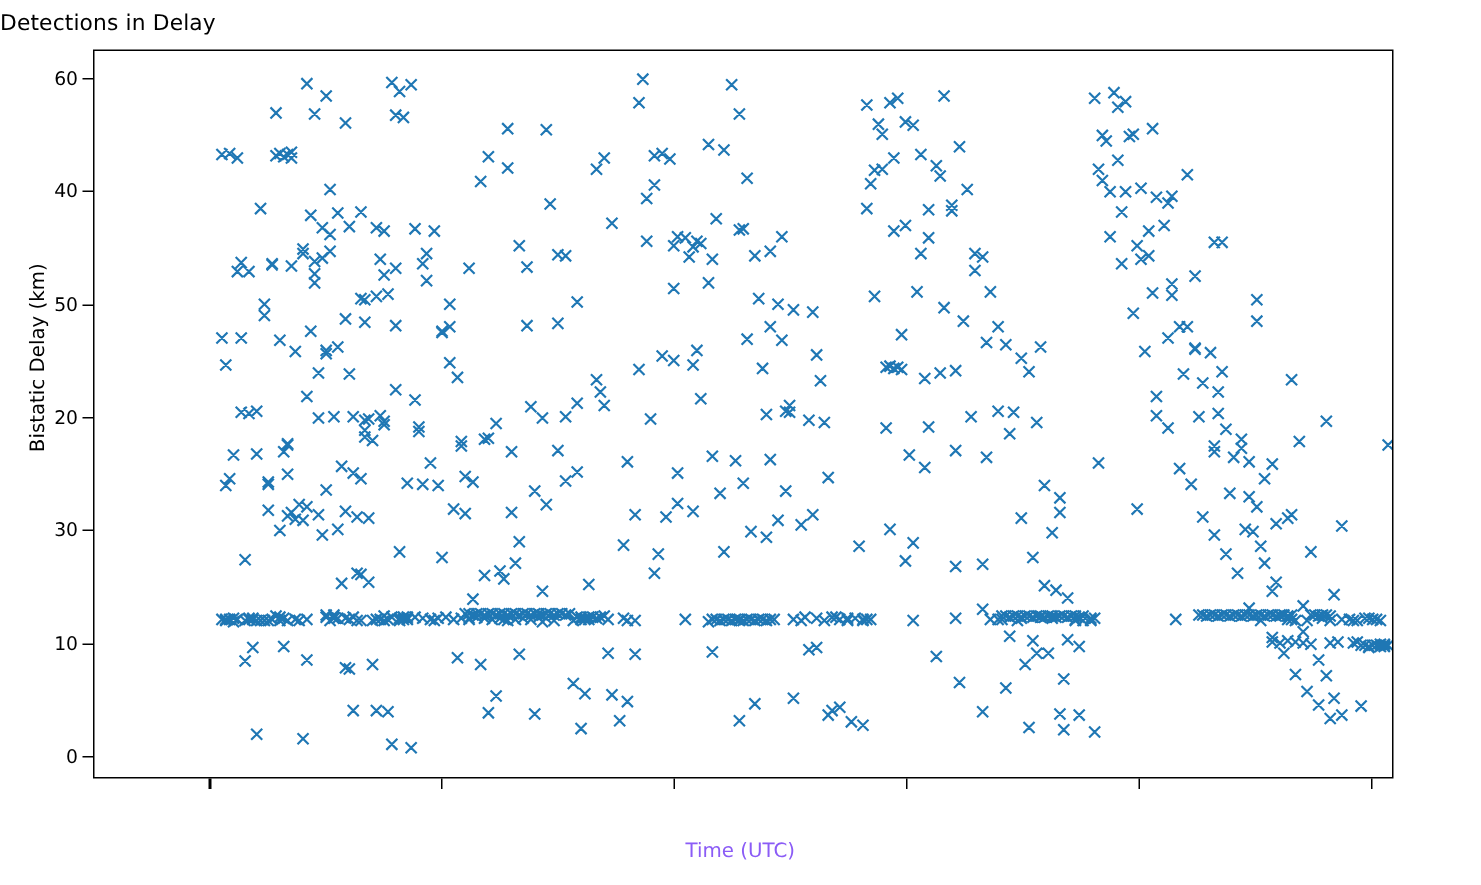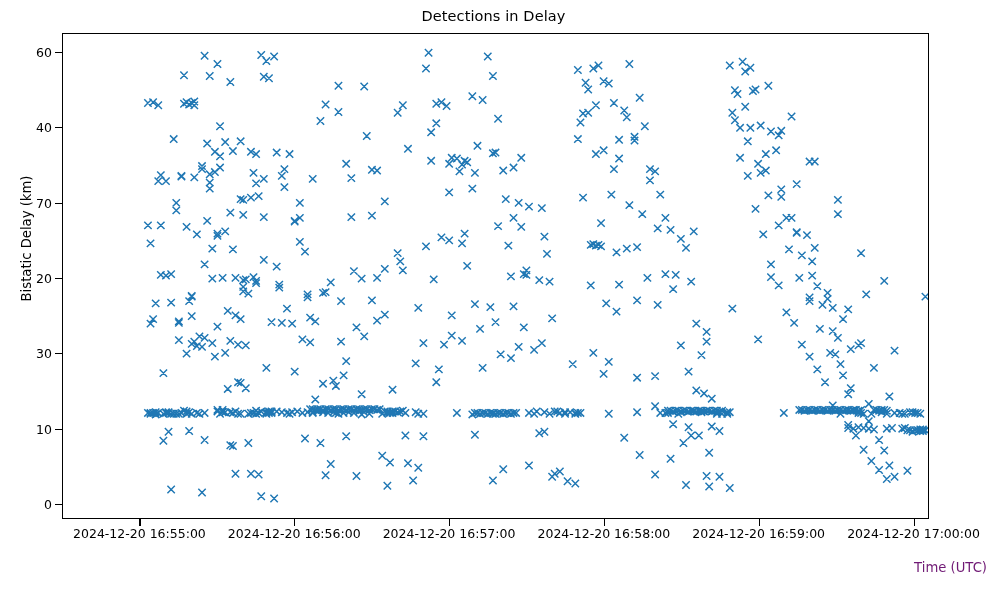--- a/index.html
+++ b/index.html
@@ -1,45 +1,45 @@
 <!DOCTYPE html>
 <html><head>
 <meta charset="utf-8">
 <style>
   html,body{margin:0;padding:0;background:#ffffff;}
   body{width:987px;height:590px;overflow:hidden;font-family:"DejaVu Sans",sans-serif;}
   #figure{position:relative;width:987px;height:590px;background:#ffffff;}
-  #title{position:absolute;left:0;top:8px;width:987px;text-align:center;font-size:14.5px;color:#000;letter-spacing:.1px;}
+  #title{position:absolute;left:0;top:8px;width:987px;text-align:left;font-size:14.5px;color:#000;letter-spacing:.1px;}
   #plot-area{position:absolute;left:62px;top:33px;width:867px;height:486px;box-sizing:border-box;border:1.15px solid #000;background:#fff;overflow:hidden;}
   #scatter-canvas{position:absolute;left:0;top:0;width:100%;height:100%;}
   .ytick{position:absolute;right:0;transform:translateY(-50%);font-size:12.5px;color:#000;text-align:left;white-space:nowrap;}
   #ytick-labels{position:absolute;left:0px;top:33px;width:52px;height:486px;}
   .ytickmark{position:absolute;left:55px;width:7px;height:1.15px;background:#000;}
   #yticks-marks{position:absolute;left:0;top:33px;width:62px;height:486px;}
   #xtick-labels{position:absolute;left:0;top:523px;width:987px;height:24px;}
   .xtick{position:absolute;transform:translateX(-50%);font-size:12.5px;color:#000;white-space:nowrap;top:3px;}
   .xtickmark{position:absolute;top:519px;width:1.15px;height:7px;background:#000;}
   #ylabel{position:absolute;left:-94px;top:231px;width:240px;text-align:center;font-size:13.2px;color:#000;transform:rotate(-90deg);transform-origin:center center;}
-  #xlabel{position:absolute;left:0;top:560px;width:987px;text-align:right;font-size:13.2px;color:#701a75;}
+  #xlabel{position:absolute;left:0;top:560px;width:987px;text-align:center;font-size:13.2px;color:#8b5cf6;}
 </style>
 </head>
 <body>
 
 <div id="figure">
 
   <div id="title">Detections in Delay</div>
 
   <div id="ylabel">Bistatic Delay (km)</div>
 
   <div id="ytick-labels">
       <div class="ytick" style="top: 470.93px;">0</div>
       <div class="ytick" style="top: 395.581px;">10</div>
       <div class="ytick" style="top: 320.233px;">30</div>
       <div class="ytick" style="top: 244.884px;">20</div>
-      <div class="ytick" style="top: 169.535px;">70</div>
+      <div class="ytick" style="top: 169.535px;">50</div>
       <div class="ytick" style="top: 94.186px;">40</div>
       <div class="ytick" style="top: 18.8372px;">60</div>
     </div>
   <div id="yticks-marks">
       <div class="ytickmark" style="top: 470.93px;"></div>
       <div class="ytickmark" style="top: 395.581px;"></div>
       <div class="ytickmark" style="top: 320.233px;"></div>
       <div class="ytickmark" style="top: 244.884px;"></div>
       <div class="ytickmark" style="top: 169.535px;"></div>
       <div class="ytickmark" style="top: 94.186px;"></div>
@@ -47,28 +47,20 @@
     </div>
 
   <div id="plot-area">
     <svg id="scatter-canvas" viewBox="0 0 867 486" preserveAspectRatio="none" xmlns="http://www.w3.org/2000/svg">
         <g stroke="#1f77b4" stroke-width="1.45" fill="none" stroke-linecap="butt">
           <path d="M81.45 188.44L88.85 195.84M81.45 195.84L88.85 188.44M84.03 206.52L91.43 213.92M84.03 213.92L91.43 206.52M86.61 282.63L94.01 290.03M86.61 290.03L94.01 282.63M89.19 266.80L96.59 274.20M89.19 274.20L96.59 266.80M91.77 143.98L99.17 151.38M91.77 151.38L99.17 143.98M94.35 238.17L101.75 245.57M94.35 245.57L101.75 238.17M96.93 336.88L104.33 344.28M96.93 344.28L104.33 336.88M99.51 376.81L106.91 384.21M99.51 384.21L106.91 376.81M102.09 395.65L109.49 403.05M102.09 403.05L109.49 395.65M104.67 453.67L112.08 461.07M104.67 461.07L112.08 453.67M107.26 101.79L114.66 109.19M107.26 109.19L114.66 101.79M107.26 377.57L114.66 384.97M107.26 384.97L114.66 377.57M109.84 165.83L117.24 173.23M109.84 173.23L117.24 165.83M112.42 284.89L119.82 292.29M112.42 292.29L119.82 284.89M115.00 139.46L122.40 146.86M115.00 146.86L122.40 139.46M117.58 37.74L124.98 45.14M117.58 45.14L124.98 37.74M120.16 375.30L127.56 382.70M120.16 382.70L127.56 375.30M122.74 264.54L130.14 271.94M122.74 271.94L130.14 264.54M125.32 377.57L132.72 384.97M125.32 384.97L132.72 377.57M127.90 64.11L135.30 71.51M127.90 71.51L135.30 64.11M130.48 309.75L137.88 317.15M130.48 317.15L137.88 309.75M133.06 299.96L140.46 307.36M133.06 307.36L140.46 299.96M135.64 456.68L143.04 464.08M135.64 464.08L143.04 456.68M138.22 403.94L145.62 411.34M138.22 411.34L145.62 403.94M140.80 183.92L148.20 191.32M140.80 191.32L148.20 183.92M143.38 137.20L150.78 144.60M143.38 144.60L150.78 137.20M145.96 306.74L153.36 314.14M145.96 314.14L153.36 306.74M148.54 134.94L155.94 142.34M148.54 142.34L155.94 134.94M151.12 26.44L158.52 33.84M151.12 33.84L158.52 26.44M153.70 88.98L161.10 96.38M153.70 96.38L161.10 88.98M156.28 373.80L163.68 381.20M156.28 381.20L163.68 373.80M158.86 316.53L166.26 323.93M158.86 323.93L166.26 316.53M161.44 352.70L168.84 360.10M161.44 360.10L168.84 352.70M164.02 44.52L171.42 51.92M164.02 51.92L171.42 44.52M166.60 212.55L174.00 219.95M166.60 219.95L174.00 212.55M169.18 437.84L176.58 445.24M169.18 445.24L176.58 437.84M171.76 308.24L179.16 315.64M171.76 315.64L179.16 308.24M174.34 104.05L181.74 111.45M174.34 111.45L181.74 104.05M176.93 162.82L184.32 170.22M176.93 170.22L184.32 162.82M179.51 242.69L186.91 250.09M179.51 250.09L186.91 242.69M182.09 257.01L189.49 264.41M182.09 264.41L189.49 257.01M184.67 160.56L192.07 167.96M184.67 167.96L192.07 160.56M187.25 240.43L194.65 247.83M187.25 247.83L194.65 240.43M189.83 146.24L197.23 153.64M189.83 153.64L197.23 146.24M192.41 438.60L199.81 446.00M192.41 446.00L199.81 438.60M194.99 460.45L202.39 467.85M194.99 467.85L202.39 460.45M197.57 223.10L204.97 230.50M197.57 230.50L204.97 223.10M200.15 331.60L207.55 339.00M200.15 339.00L207.55 331.60M202.73 40.76L210.13 48.16M202.73 48.16L210.13 40.76M205.31 376.06L212.71 383.46M205.31 383.46L212.71 376.06M81.45 65.62L88.85 73.02M81.45 73.02L88.85 65.62M86.61 64.87L94.01 72.27M86.61 72.27L94.01 64.87M91.77 67.88L99.17 75.28M91.77 75.28L99.17 67.88M96.93 377.57L104.33 384.97M96.93 384.97L104.33 377.57M102.09 376.81L109.49 384.21M102.09 384.21L109.49 376.81M109.84 173.37L117.24 180.77M109.84 180.77L117.24 173.37M115.00 138.71L122.40 146.11M115.00 146.11L122.40 138.71M120.16 189.95L127.56 197.35M120.16 197.35L127.56 189.95M125.32 260.02L132.72 267.42M125.32 267.42L132.72 260.02M130.48 197.48L137.88 204.88M130.48 204.88L137.88 197.48M135.64 310.50L143.04 317.90M135.64 317.90L143.04 310.50M140.80 106.31L148.20 113.71M140.80 113.71L148.20 106.31M145.96 241.94L153.36 249.34M145.96 249.34L153.36 241.94M151.12 198.99L158.52 206.39M151.12 206.39L158.52 198.99M156.28 241.18L163.68 248.58M156.28 248.58L163.68 241.18M161.44 274.34L168.84 281.74M161.44 281.74L168.84 274.34M166.60 409.97L174.00 417.37M166.60 417.37L174.00 409.97M171.76 345.92L179.16 353.32M171.76 353.32L179.16 345.92M176.93 177.89L184.32 185.29M176.93 185.29L184.32 177.89M182.09 406.95L189.49 414.35M182.09 414.35L189.49 406.95M187.25 135.70L194.65 143.10M187.25 143.10L194.65 135.70M192.41 159.05L199.81 166.45M192.41 166.45L199.81 159.05M197.57 39.25L204.97 46.65M197.57 46.65L204.97 39.25M202.73 376.81L210.13 384.21M202.73 384.21L210.13 376.81M84.03 287.15L91.43 294.55M84.03 294.55L91.43 287.15M89.19 378.32L96.59 385.72M89.19 385.72L96.59 378.32M94.35 188.44L101.75 195.84M94.35 195.84L101.75 188.44M99.51 238.92L106.91 246.32M99.51 246.32L106.91 238.92M104.67 266.05L112.08 273.45M104.67 273.45L112.08 266.05M112.42 303.72L119.82 311.12M112.42 311.12L119.82 303.72M117.58 374.55L124.98 381.95M117.58 381.95L124.98 374.55M122.74 394.90L130.14 402.30M122.74 402.30L130.14 394.90M127.90 140.22L135.30 147.62M127.90 147.62L135.30 140.22M133.06 377.57L140.46 384.97M133.06 384.97L140.46 377.57M138.22 301.46L145.62 308.86M138.22 308.86L145.62 301.46M143.38 145.49L150.78 152.89M143.38 152.89L150.78 145.49M148.54 320.30L155.94 327.70M148.54 327.70L155.94 320.30M153.70 130.42L161.10 137.82M153.70 137.82L161.10 130.42M158.86 376.06L166.26 383.46M158.86 383.46L166.26 376.06M164.02 409.21L171.42 416.61M164.02 416.61L171.42 409.21M169.18 278.86L176.58 286.26M169.18 286.26L176.58 278.86M174.34 346.67L181.74 354.07M174.34 354.07L181.74 346.67M179.51 309.00L186.91 316.40M179.51 316.40L186.91 309.00M184.67 114.60L192.07 122.00M184.67 122.00L192.07 114.60M189.83 244.20L197.23 251.60M189.83 251.60L197.23 244.20M194.99 17.40L202.39 24.80M194.99 24.80L202.39 17.40M200.15 23.43L207.55 30.83M200.15 30.83L207.55 23.43M205.31 285.64L212.71 293.04M205.31 293.04L212.71 285.64M81.45 376.81L88.85 384.21M81.45 384.21L88.85 376.81M89.19 376.06L96.59 383.46M89.19 383.46L96.59 376.06M96.93 404.69L104.33 412.09M96.93 412.09L104.33 404.69M104.67 377.57L112.08 384.97M104.67 384.97L112.08 377.57M112.42 286.39L119.82 293.79M112.42 293.79L119.82 286.39M120.16 317.29L127.56 324.69M120.16 324.69L127.56 317.29M127.90 305.23L135.30 312.63M127.90 312.63L135.30 305.23M135.64 131.93L143.04 139.33M135.64 139.33L143.04 131.93M143.38 38.50L150.78 45.90M143.38 45.90L150.78 38.50M151.12 373.80L158.52 381.20M151.12 381.20L158.52 373.80M158.86 104.80L166.26 112.20M158.86 112.20L166.26 104.80M166.60 376.81L174.00 384.21M166.60 384.21L174.00 376.81M174.34 162.07L181.74 169.47M174.34 169.47L181.74 162.07M182.09 377.57L189.49 384.97M182.09 384.97L189.49 377.57M189.83 116.86L197.23 124.26M189.83 124.26L197.23 116.86M197.57 180.15L204.97 187.55M197.57 187.55L204.97 180.15M205.31 375.30L212.71 382.70M205.31 382.70L212.71 375.30M84.03 377.57L91.43 384.97M84.03 384.97L91.43 377.57M94.35 137.96L101.75 145.36M94.35 145.36L101.75 137.96M104.67 237.42L112.08 244.82M104.67 244.82L112.08 237.42M115.00 376.81L122.40 384.21M115.00 384.21L122.40 376.81M125.32 259.27L132.72 266.67M125.32 266.67L132.72 259.27M135.64 128.91L143.04 136.31M135.64 136.31L143.04 128.91M145.96 211.80L153.36 219.20M145.96 219.20L153.36 211.80M156.28 376.06L163.68 383.46M156.28 383.46L163.68 376.06M166.60 113.84L174.00 121.24M166.60 121.24L174.00 113.84M176.93 250.23L184.32 257.63M176.93 257.63L184.32 250.23M187.25 376.81L194.65 384.21M187.25 384.21L194.65 376.81M197.57 141.72L204.97 149.12M197.57 149.12L204.97 141.72M86.61 376.81L94.01 384.21M86.61 384.21L94.01 376.81M99.51 376.06L106.91 383.46M99.51 383.46L106.91 376.06M112.42 377.57L119.82 384.97M112.42 384.97L119.82 377.57M125.32 307.49L132.72 314.89M125.32 314.89L132.72 307.49M138.22 376.81L145.62 384.21M138.22 384.21L145.62 376.81M151.12 196.73L158.52 204.13M151.12 204.13L158.52 196.73M164.02 376.06L171.42 383.46M164.02 383.46L171.42 376.06M176.93 243.44L184.32 250.84M176.93 250.84L184.32 243.44M189.83 377.57L197.23 384.97M189.83 384.97L197.23 377.57M202.73 375.30L210.13 382.70M202.73 382.70L210.13 375.30M91.77 376.81L99.17 384.21M91.77 384.21L99.17 376.81M107.26 377.57L114.66 384.97M107.26 384.97L114.66 377.57M122.74 376.06L130.14 383.46M122.74 383.46L130.14 376.06M138.22 376.81L145.62 384.21M138.22 384.21L145.62 376.81M153.70 377.57L161.10 384.97M153.70 384.97L161.10 377.57M169.18 375.30L176.58 382.70M169.18 382.70L176.58 375.30M184.67 376.81L192.07 384.21M184.67 384.21L192.07 376.81M200.15 377.57L207.55 384.97M200.15 384.97L207.55 377.57M84.03 376.81L91.43 384.21M84.03 384.21L91.43 376.81M102.09 376.06L109.49 383.46M102.09 383.46L109.49 376.06M120.16 377.57L127.56 384.97M120.16 384.97L127.56 377.57M138.22 376.81L145.62 384.21M138.22 384.21L145.62 376.81M156.28 375.30L163.68 382.70M156.28 382.70L163.68 375.30M174.34 377.57L181.74 384.97M174.34 384.97L181.74 377.57M192.41 376.81L199.81 384.21M192.41 384.21L199.81 376.81M89.19 376.06L96.59 383.46M89.19 383.46L96.59 376.06M109.84 377.57L117.24 384.97M109.84 384.97L117.24 377.57M130.48 376.81L137.88 384.21M130.48 384.21L137.88 376.81M151.12 375.30L158.52 382.70M151.12 382.70L158.52 375.30M171.76 377.57L179.16 384.97M171.76 384.97L179.16 377.57M192.41 376.81L199.81 384.21M192.41 384.21L199.81 376.81M138.22 18.15L145.62 25.55M138.22 25.55L145.62 18.15M143.38 151.52L150.78 158.92M143.38 158.92L150.78 151.52M148.54 114.60L155.94 122.00M148.54 122.00L155.94 114.60M153.70 119.12L161.10 126.52M153.70 126.52L161.10 119.12M158.86 194.47L166.26 201.87M158.86 201.87L166.26 194.47M164.02 304.48L171.42 311.88M164.02 311.88L171.42 304.48M169.18 241.18L176.58 248.58M169.18 248.58L176.58 241.18M174.34 282.63L181.74 290.03M174.34 290.03L181.74 282.63M179.51 351.95L186.91 359.35M179.51 359.35L186.91 351.95M184.67 437.84L192.07 445.24M184.67 445.24L192.07 437.84M189.83 374.55L197.23 381.95M189.83 381.95L197.23 374.55M194.99 375.30L202.39 382.70M194.99 382.70L202.39 375.30M200.15 376.06L207.55 383.46M200.15 383.46L207.55 376.06M205.31 376.81L212.71 384.21M205.31 384.21L212.71 376.81M210.47 375.30L217.87 382.70M210.47 382.70L217.87 375.30M215.63 376.06L223.03 383.46M215.63 383.46L223.03 376.06M220.79 376.81L228.19 384.21M220.79 384.21L228.19 376.81M225.95 376.06L233.35 383.46M225.95 383.46L233.35 376.06M231.11 375.30L238.51 382.70M231.11 382.70L238.51 375.30M236.27 376.81L243.67 384.21M236.27 384.21L243.67 376.81M241.43 376.06L248.83 383.46M241.43 383.46L248.83 376.06M246.59 376.81L253.99 384.21M246.59 384.21L253.99 376.81M251.76 375.30L259.16 382.70M251.76 382.70L259.16 375.30M256.92 376.06L264.32 383.46M256.92 383.46L264.32 376.06M262.08 376.81L269.48 384.21M262.08 384.21L269.48 376.81M267.24 376.06L274.64 383.46M267.24 383.46L274.64 376.06M272.40 377.57L279.80 384.97M272.40 384.97L279.80 377.57M277.56 376.81L284.96 384.21M277.56 384.21L284.96 376.81M282.72 376.06L290.12 383.46M282.72 383.46L290.12 376.06M287.88 376.81L295.28 384.21M287.88 384.21L295.28 376.81M293.04 375.30L300.44 382.70M293.04 382.70L300.44 375.30M298.20 376.06L305.60 383.46M298.20 383.46L305.60 376.06M207.89 18.90L215.29 26.30M207.89 26.30L215.29 18.90M213.05 250.98L220.45 258.38M213.05 258.38L220.45 250.98M218.21 131.93L225.61 139.33M218.21 139.33L225.61 131.93M223.37 116.86L230.77 124.26M223.37 124.26L230.77 116.86M228.53 183.92L235.93 191.32M228.53 191.32L235.93 183.92M233.69 165.83L241.09 173.23M233.69 173.23L241.09 165.83M238.85 214.81L246.25 222.21M238.85 222.21L246.25 214.81M244.01 305.98L251.41 313.38M244.01 313.38L251.41 305.98M249.18 363.25L256.58 370.65M249.18 370.65L256.58 363.25M254.34 406.95L261.74 414.35M254.34 414.35L261.74 406.95M259.50 439.35L266.90 446.75M259.50 446.75L266.90 439.35M264.66 428.05L272.06 435.45M264.66 435.45L272.06 428.05M269.82 349.69L277.22 357.09M269.82 357.09L277.22 349.69M274.98 264.54L282.38 271.94M274.98 271.94L282.38 264.54M280.14 324.82L287.54 332.22M280.14 332.22L287.54 324.82M285.30 180.15L292.70 187.55M285.30 187.55L292.70 180.15M290.46 290.91L297.86 298.31M290.46 298.31L297.86 290.91M295.62 241.94L303.02 249.34M295.62 249.34L303.02 241.94M300.78 98.77L308.18 106.17M300.78 106.17L308.18 98.77M305.94 263.79L313.34 271.19M305.94 271.19L313.34 263.79M311.10 133.43L318.50 140.83M311.10 140.83L318.50 133.43M316.26 419.76L323.66 427.16M316.26 427.16L323.66 419.76M321.43 376.81L328.82 384.21M321.43 384.21L328.82 376.81M326.59 353.45L333.99 360.85M326.59 360.85L333.99 353.45M331.75 75.42L339.15 82.82M331.75 82.82L339.15 75.42M336.91 67.88L344.31 75.28M336.91 75.28L344.31 67.88M342.07 427.30L349.47 434.70M342.07 434.70L349.47 427.30M347.23 444.63L354.63 452.03M347.23 452.03L354.63 444.63M352.39 271.32L359.79 278.72M352.39 278.72L359.79 271.32M357.55 400.17L364.95 407.57M357.55 407.57L364.95 400.17M210.47 115.35L217.87 122.75M210.47 122.75L217.87 115.35M218.21 150.01L225.61 157.41M218.21 157.41L225.61 150.01M225.95 287.15L233.35 294.55M225.95 294.55L233.35 287.15M233.69 205.02L241.09 212.42M233.69 212.42L241.09 205.02M241.43 257.76L248.83 265.16M241.43 265.16L248.83 257.76M249.18 284.89L256.58 292.29M249.18 292.29L256.58 284.89M256.92 256.25L264.32 263.65M256.92 263.65L264.32 256.25M264.66 245.70L272.06 253.10M264.66 253.10L272.06 245.70M272.40 48.29L279.80 55.69M272.40 55.69L279.80 48.29M280.14 400.17L287.54 407.57M280.14 407.57L287.54 400.17M287.88 234.40L295.28 241.80M287.88 241.80L295.28 234.40M295.62 357.97L303.02 365.37M295.62 365.37L303.02 357.97M303.36 377.57L310.76 384.97M303.36 384.97L310.76 377.57M311.10 284.13L318.50 291.53M311.10 291.53L318.50 284.13M318.84 278.10L326.24 285.50M318.84 285.50L326.24 278.10M326.59 376.81L333.99 384.21M326.59 384.21L333.99 376.81M334.33 224.61L341.73 232.01M334.33 232.01L341.73 224.61M342.07 111.58L349.47 118.98M342.07 118.98L349.47 111.58M349.81 327.08L357.21 334.48M349.81 334.48L357.21 327.08M357.55 306.74L364.95 314.14M357.55 314.14L364.95 306.74M207.89 462.71L215.29 470.11M207.89 470.11L215.29 462.71M220.79 272.08L228.19 279.48M220.79 279.48L228.19 272.08M233.69 180.90L241.09 188.30M233.69 188.30L241.09 180.90M246.59 141.72L253.99 149.12M246.59 149.12L253.99 141.72M259.50 67.13L266.90 74.53M259.50 74.53L266.90 67.13M272.40 74.66L279.80 82.06M272.40 82.06L279.80 74.66M285.30 140.97L292.70 148.37M285.30 148.37L292.70 140.97M298.20 49.04L305.60 56.44M298.20 56.44L305.60 49.04M311.10 241.18L318.50 248.58M311.10 248.58L318.50 241.18M324.01 426.54L331.41 433.94M324.01 433.94L331.41 426.54M336.91 233.65L344.31 241.05M336.91 241.05L344.31 233.65M349.81 376.06L357.21 383.46M349.81 383.46L357.21 376.06M213.05 247.97L220.45 255.37M213.05 255.37L220.45 247.97M228.53 184.67L235.93 192.07M228.53 192.07L235.93 184.67M244.01 281.12L251.41 288.52M244.01 288.52L251.41 281.12M259.50 255.50L266.90 262.90M259.50 262.90L266.90 255.50M274.98 305.23L282.38 312.63M274.98 312.63L282.38 305.23M290.46 440.10L297.86 447.50M290.46 447.50L297.86 440.10M305.94 132.68L313.34 140.08M305.94 140.08L313.34 132.68M321.43 449.90L328.82 457.30M321.43 457.30L328.82 449.90M336.91 374.55L344.31 381.95M336.91 381.95L344.31 374.55M352.39 431.82L359.79 439.22M352.39 439.22L359.79 431.82M215.63 286.39L223.03 293.79M215.63 293.79L223.03 286.39M236.27 302.97L243.67 310.37M236.27 310.37L243.67 302.97M256.92 347.43L264.32 354.83M256.92 354.83L264.32 347.43M277.56 339.14L284.96 346.54M277.56 346.54L284.96 339.14M298.20 299.96L305.60 307.36M298.20 307.36L305.60 299.96M318.84 232.14L326.24 239.54M318.84 239.54L326.24 232.14M339.49 399.42L346.89 406.82M339.49 406.82L346.89 399.42M223.37 377.57L230.77 384.97M223.37 384.97L230.77 377.57M246.59 376.06L253.99 383.46M246.59 383.46L253.99 376.06M269.82 376.81L277.22 384.21M269.82 384.21L277.22 376.81M293.04 375.30L300.44 382.70M293.04 382.70L300.44 375.30M316.26 377.57L323.66 384.97M316.26 384.97L323.66 377.57M339.49 376.81L346.89 384.21M339.49 384.21L346.89 376.81M210.47 229.88L217.87 237.28M210.47 237.28L217.87 229.88M238.85 402.43L246.25 409.83M238.85 409.83L246.25 402.43M267.24 344.41L274.64 351.81M267.24 351.81L274.64 344.41M295.62 378.32L303.02 385.72M295.62 385.72L303.02 378.32M324.01 376.81L331.41 384.21M324.01 384.21L331.41 376.81M352.39 377.57L359.79 384.97M352.39 384.97L359.79 377.57M360.13 30.96L367.53 38.36M360.13 38.36L367.53 30.96M365.29 123.64L372.69 131.04M365.29 131.04L372.69 123.64M370.45 66.37L377.85 73.77M370.45 73.77L377.85 66.37M375.61 64.87L383.01 72.27M375.61 72.27L383.01 64.87M380.77 68.63L388.17 76.03M380.77 76.03L388.17 68.63M385.93 120.63L393.33 128.03M385.93 128.03L393.33 120.63M391.09 121.38L398.49 128.78M391.09 128.78L398.49 121.38M396.26 127.41L403.66 134.81M396.26 134.81L403.66 127.41M401.42 125.15L408.82 132.55M401.42 132.55L408.82 125.15M406.58 151.52L413.98 158.92M406.58 158.92L413.98 151.52M411.74 108.57L419.14 115.97M411.74 115.97L419.14 108.57M416.90 62.61L424.30 70.01M416.90 70.01L424.30 62.61M422.06 18.90L429.46 26.30M422.06 26.30L429.46 18.90M427.22 38.50L434.62 45.90M427.22 45.90L434.62 38.50M432.38 81.44L439.78 88.84M432.38 88.84L439.78 81.44M437.54 133.43L444.94 140.83M437.54 140.83L444.94 133.43M442.70 208.78L450.10 216.18M442.70 216.18L450.10 208.78M447.86 180.90L455.26 188.30M447.86 188.30L455.26 180.90M453.02 310.50L460.42 317.90M453.02 317.90L460.42 310.50M458.18 237.42L465.58 244.82M458.18 244.82L465.58 237.42M463.34 376.81L470.74 384.21M463.34 384.21L470.74 376.81M468.51 377.57L475.91 384.97M468.51 384.97L475.91 377.57M473.67 397.16L481.07 404.56M473.67 404.56L481.07 397.16M478.83 376.06L486.23 383.46M478.83 383.46L486.23 376.06M483.99 377.57L491.39 384.97M483.99 384.97L491.39 377.57M489.15 375.30L496.55 382.70M489.15 382.70L496.55 375.30M494.31 376.81L501.71 384.21M494.31 384.21L501.71 376.81M499.47 377.57L506.87 384.97M499.47 384.97L506.87 377.57M504.63 376.06L512.03 383.46M504.63 383.46L512.03 376.06M509.79 376.81L517.19 384.21M509.79 384.21L517.19 376.81M362.71 15.14L370.11 22.54M362.71 22.54L370.11 15.14M370.45 85.97L377.85 93.37M370.45 93.37L377.85 85.97M378.19 308.24L385.59 315.64M378.19 315.64L385.59 308.24M385.93 278.86L393.33 286.26M385.93 286.26L393.33 278.86M393.68 134.19L401.07 141.59M393.68 141.59L401.07 134.19M401.42 229.13L408.82 236.53M401.42 236.53L408.82 229.13M409.16 398.66L416.56 406.06M409.16 406.06L416.56 398.66M416.90 331.60L424.30 339.00M416.90 339.00L424.30 331.60M424.64 270.57L432.04 277.97M424.64 277.97L432.04 270.57M432.38 189.19L439.78 196.59M432.38 196.59L439.78 189.19M440.12 162.07L447.52 169.47M440.12 169.47L447.52 162.07M447.86 130.42L455.26 137.82M447.86 137.82L455.26 130.42M455.60 120.63L463.00 128.03M455.60 128.03L463.00 120.63M463.34 169.60L470.74 177.00M463.34 177.00L470.74 169.60M471.09 375.30L478.49 382.70M471.09 382.70L478.49 375.30M478.83 395.65L486.23 403.05M478.83 403.05L486.23 395.65M486.57 440.86L493.97 448.26M486.57 448.26L493.97 440.86M494.31 435.58L501.71 442.98M494.31 442.98L501.71 435.58M502.05 445.38L509.45 452.78M502.05 452.78L509.45 445.38M509.79 377.57L517.19 384.97M509.79 384.97L517.19 377.57M365.29 95.01L372.69 102.41M365.29 102.41L372.69 95.01M375.61 200.50L383.01 207.90M375.61 207.90L383.01 200.50M385.93 299.20L393.33 306.60M385.93 306.60L393.33 299.20M396.26 304.48L403.66 311.88M396.26 311.88L403.66 304.48M406.58 378.32L413.98 385.72M406.58 385.72L413.98 378.32M416.90 376.81L424.30 384.21M416.90 384.21L424.30 376.81M427.22 444.63L434.62 452.03M427.22 452.03L434.62 444.63M437.54 433.32L444.94 440.72M437.54 440.72L444.94 433.32M447.86 269.82L455.26 277.22M447.86 277.22L455.26 269.82M458.18 290.91L465.58 298.31M458.18 298.31L465.58 290.91M468.51 313.52L475.91 320.92M468.51 320.92L475.91 313.52M478.83 199.74L486.23 207.14M478.83 207.14L486.23 199.74M489.15 437.84L496.55 445.24M489.15 445.24L496.55 437.84M499.47 376.06L506.87 383.46M499.47 383.46L506.87 376.06M509.79 447.64L517.19 455.04M509.79 455.04L517.19 447.64M367.87 242.69L375.27 250.09M367.87 250.09L375.27 242.69M383.35 155.29L390.75 162.69M383.35 162.69L390.75 155.29M398.84 123.64L406.24 131.04M398.84 131.04L406.24 123.64M414.32 292.42L421.72 299.82M414.32 299.82L421.72 292.42M429.80 285.64L437.20 293.04M429.80 293.04L437.20 285.64M445.28 321.81L452.68 329.21M445.28 329.21L452.68 321.81M460.76 233.65L468.16 241.05M460.76 241.05L468.16 233.65M476.25 171.11L483.65 178.51M476.25 178.51L483.65 171.11M491.73 375.30L499.13 382.70M491.73 382.70L499.13 375.30M507.21 327.83L514.61 335.23M507.21 335.23L514.61 327.83M373.03 333.11L380.43 340.51M373.03 340.51L380.43 333.11M391.09 376.81L398.49 384.21M391.09 384.21L398.49 376.81M409.16 267.56L416.56 274.96M409.16 274.96L416.56 267.56M427.22 377.57L434.62 384.97M427.22 384.97L434.62 377.57M445.28 239.68L452.68 247.08M445.28 247.08L452.68 239.68M463.34 429.56L470.74 436.96M463.34 436.96L470.74 429.56M481.41 217.07L488.81 224.47M481.41 224.47L488.81 217.07M499.47 376.06L506.87 383.46M499.47 383.46L506.87 376.06M360.13 209.54L367.53 216.94M360.13 216.94L367.53 209.54M383.35 126.65L390.75 134.05M383.35 134.05L390.75 126.65M406.58 58.84L413.98 66.24M406.58 66.24L413.98 58.84M429.80 115.35L437.20 122.75M429.80 122.75L437.20 115.35M453.02 165.83L460.42 173.23M453.02 173.23L460.42 165.83M476.25 306.74L483.65 314.14M476.25 314.14L483.65 306.74M499.47 376.81L506.87 384.21M499.47 384.21L506.87 376.81M370.45 345.92L377.85 353.32M370.45 353.32L377.85 345.92M398.84 196.73L406.24 204.13M398.84 204.13L406.24 196.73M427.22 116.10L434.62 123.50M427.22 123.50L434.62 116.10M455.60 189.95L463.00 197.35M455.60 197.35L463.00 189.95M483.99 244.95L491.39 252.35M483.99 252.35L491.39 244.95M512.37 32.47L519.77 39.87M512.37 39.87L519.77 32.47M517.53 76.17L524.93 83.57M517.53 83.57L524.93 76.17M522.69 52.06L530.09 59.46M522.69 59.46L530.09 52.06M527.85 30.96L535.25 38.36M527.85 38.36L535.25 30.96M533.01 27.95L540.41 35.35M533.01 35.35L540.41 27.95M538.17 43.77L545.58 51.17M538.17 51.17L545.58 43.77M543.34 46.03L550.74 53.43M543.34 53.43L550.74 46.03M548.50 65.62L555.90 73.02M548.50 73.02L555.90 65.62M553.66 102.54L561.06 109.94M553.66 109.94L561.06 102.54M558.82 73.16L566.22 80.56M558.82 80.56L566.22 73.16M563.98 26.44L571.38 33.84M563.98 33.84L571.38 26.44M569.14 103.30L576.54 110.70M569.14 110.70L576.54 103.30M574.30 60.35L581.70 67.75M574.30 67.75L581.70 60.35M579.46 88.98L586.86 96.38M579.46 96.38L586.86 88.98M584.62 131.93L592.02 139.33M584.62 139.33L592.02 131.93M589.78 134.19L597.18 141.59M589.78 141.59L597.18 134.19M594.94 157.55L602.34 164.95M594.94 164.95L602.34 157.55M600.10 180.90L607.50 188.30M600.10 188.30L607.50 180.90M605.26 192.96L612.66 200.36M605.26 200.36L612.66 192.96M610.42 238.17L617.83 245.57M610.42 245.57L617.83 238.17M615.59 202.00L622.99 209.40M615.59 209.40L622.99 202.00M620.75 211.04L628.15 218.44M620.75 218.44L628.15 211.04M625.91 244.95L633.31 252.35M625.91 252.35L633.31 244.95M631.07 287.15L638.47 294.55M631.07 294.55L638.47 287.15M636.23 318.79L643.63 326.19M636.23 326.19L643.63 318.79M641.39 305.23L648.79 312.63M641.39 312.63L648.79 305.23M646.55 362.50L653.95 369.90M646.55 369.90L653.95 362.50M651.71 376.81L659.11 384.21M651.71 384.21L659.11 376.81M656.87 377.57L664.27 384.97M656.87 384.97L664.27 377.57M662.03 376.06L669.43 383.46M662.03 383.46L669.43 376.06M514.95 85.21L522.35 92.61M514.95 92.61L522.35 85.21M522.69 75.42L530.09 82.82M522.69 82.82L530.09 75.42M530.43 67.88L537.83 75.28M530.43 75.28L537.83 67.88M538.17 113.09L545.58 120.49M538.17 120.49L545.58 113.09M545.92 157.55L553.32 164.95M545.92 164.95L553.32 157.55M553.66 121.38L561.06 128.78M553.66 128.78L561.06 121.38M561.40 79.94L568.80 87.34M561.40 87.34L568.80 79.94M569.14 99.53L576.54 106.93M569.14 106.93L576.54 99.53M576.88 177.14L584.28 184.54M576.88 184.54L584.28 177.14M584.62 143.23L592.02 150.63M584.62 150.63L592.02 143.23M592.36 191.45L599.76 198.85M592.36 198.85L599.76 191.45M600.10 237.42L607.50 244.82M600.10 244.82L607.50 237.42M607.84 252.49L615.24 259.89M607.84 259.89L615.24 252.49M615.59 309.00L622.99 316.40M615.59 316.40L622.99 309.00M623.33 335.37L630.73 342.77M623.33 342.77L630.73 335.37M631.07 354.21L638.47 361.61M631.07 361.61L638.47 354.21M638.81 357.22L646.21 364.62M638.81 364.62L646.21 357.22M646.55 390.37L653.95 397.77M646.55 397.77L653.95 390.37M654.29 394.90L661.69 402.30M654.29 402.30L661.69 394.90M662.03 376.81L669.43 384.21M662.03 384.21L669.43 376.81M520.11 45.28L527.51 52.68M520.11 52.68L527.51 45.28M530.43 116.86L537.83 124.26M530.43 124.26L537.83 116.86M540.76 266.80L548.16 274.20M540.76 274.20L548.16 266.80M551.08 275.09L558.48 282.49M551.08 282.49L558.48 275.09M561.40 211.80L568.80 219.20M561.40 219.20L568.80 211.80M571.72 210.29L579.12 217.69M571.72 217.69L579.12 210.29M582.04 241.18L589.44 248.58M582.04 248.58L589.44 241.18M592.36 268.31L599.76 275.71M592.36 275.71L599.76 268.31M602.68 376.81L610.08 384.21M602.68 384.21L610.08 376.81M613.01 377.57L620.41 384.97M613.01 384.97L620.41 377.57M623.33 391.13L630.73 398.53M623.33 398.53L630.73 391.13M633.65 399.42L641.05 406.82M633.65 406.82L641.05 399.42M643.97 416.75L651.37 424.15M643.97 424.15L651.37 416.75M654.29 440.86L661.69 448.26M654.29 448.26L661.69 440.86M664.61 452.16L672.01 459.56M664.61 459.56L672.01 452.16M512.37 101.79L519.77 109.19M512.37 109.19L519.77 101.79M527.85 316.53L535.25 323.93M527.85 323.93L535.25 316.53M543.34 325.57L550.74 332.97M543.34 332.97L550.74 325.57M558.82 401.68L566.22 409.08M558.82 409.08L566.22 401.68M574.30 419.01L581.70 426.41M574.30 426.41L581.70 419.01M589.78 438.60L597.18 446.00M589.78 446.00L597.18 438.60M605.26 422.77L612.66 430.17M605.26 430.17L612.66 422.77M620.75 449.15L628.15 456.55M620.75 456.55L628.15 449.15M636.23 376.06L643.63 383.46M636.23 383.46L643.63 376.06M651.71 377.57L659.11 384.97M651.71 384.97L659.11 377.57M517.53 160.56L524.93 167.96M517.53 167.96L524.93 160.56M535.59 186.18L542.99 193.58M535.59 193.58L542.99 186.18M553.66 247.97L561.06 255.37M553.66 255.37L561.06 247.97M571.72 263.79L579.12 271.19M571.72 271.19L579.12 263.79M589.78 339.89L597.18 347.29M589.78 347.29L597.18 339.89M607.84 388.11L615.24 395.51M607.84 395.51L615.24 388.11M625.91 399.42L633.31 406.82M625.91 406.82L633.31 399.42M643.97 450.65L651.37 458.05M643.97 458.05L651.37 450.65M662.03 377.57L669.43 384.97M662.03 384.97L669.43 377.57M525.27 248.72L532.67 256.12M525.27 256.12L532.67 248.72M548.50 131.93L555.90 139.33M548.50 139.33L555.90 131.93M571.72 341.40L579.12 348.80M571.72 348.80L579.12 341.40M594.94 376.81L602.34 384.21M594.94 384.21L602.34 376.81M618.17 406.95L625.57 414.35M618.17 414.35L625.57 406.95M641.39 440.10L648.79 447.50M641.39 447.50L648.79 440.10M664.61 376.06L672.01 383.46M664.61 383.46L672.01 376.06M514.95 376.81L522.35 384.21M514.95 384.21L522.35 376.81M543.34 377.57L550.74 384.97M543.34 384.97L550.74 377.57M571.72 376.06L579.12 383.46M571.72 383.46L579.12 376.06M600.10 376.81L607.50 384.21M600.10 384.21L607.50 376.81M628.49 375.30L635.89 382.70M628.49 382.70L635.89 375.30M656.87 377.57L664.27 384.97M656.87 384.97L664.27 377.57M664.61 27.95L672.01 35.35M664.61 35.35L672.01 27.95M669.77 52.81L677.17 60.21M669.77 60.21L677.17 52.81M674.93 90.49L682.33 97.89M674.93 97.89L682.33 90.49M680.09 69.39L687.49 76.79M680.09 76.79L687.49 69.39M685.26 30.21L692.66 37.61M685.26 37.61L692.66 30.21M690.42 52.06L697.82 59.46M690.42 59.46L697.82 52.06M695.58 88.23L702.98 95.63M695.58 95.63L702.98 88.23M700.74 133.43L708.14 140.83M700.74 140.83L708.14 133.43M705.90 94.25L713.30 101.65M705.90 101.65L713.30 94.25M711.06 113.09L718.46 120.49M711.06 120.49L718.46 113.09M716.22 152.27L723.62 159.67M716.22 159.67L723.62 152.27M721.38 180.90L728.78 188.30M721.38 188.30L728.78 180.90M726.54 180.90L733.94 188.30M726.54 188.30L733.94 180.90M731.70 195.22L739.10 202.62M731.70 202.62L739.10 195.22M736.86 218.58L744.26 225.98M736.86 225.98L744.26 218.58M742.02 198.23L749.42 205.63M742.02 205.63L749.42 198.23M747.18 238.92L754.58 246.32M747.18 246.32L754.58 238.92M752.34 249.47L759.74 256.87M752.34 256.87L759.74 249.47M757.51 268.31L764.91 275.71M757.51 275.71L764.91 268.31M762.67 262.28L770.07 269.68M762.67 269.68L770.07 262.28M767.83 294.68L775.23 302.08M767.83 302.08L775.23 294.68M772.99 301.46L780.39 308.86M772.99 308.86L780.39 301.46M778.15 339.14L785.55 346.54M778.15 346.54L785.55 339.14M783.31 357.97L790.71 365.37M783.31 365.37L790.71 357.97M788.47 374.55L795.87 381.95M788.47 381.95L795.87 374.55M793.63 376.81L801.03 384.21M793.63 384.21L801.03 376.81M798.79 377.57L806.19 384.97M798.79 384.97L806.19 377.57M803.95 385.10L811.35 392.50M803.95 392.50L811.35 385.10M809.11 393.39L816.51 400.79M809.11 400.79L816.51 393.39M814.27 403.94L821.67 411.34M814.27 411.34L821.67 403.94M819.43 414.49L826.83 421.89M819.43 421.89L826.83 414.49M824.59 429.56L831.99 436.96M824.59 436.96L831.99 429.56M829.76 440.86L837.16 448.26M829.76 448.26L837.16 440.86M834.92 376.81L842.32 384.21M834.92 384.21L842.32 376.81M840.08 377.57L847.48 384.97M840.08 384.97L847.48 377.57M845.24 376.06L852.64 383.46M845.24 383.46L852.64 376.06M850.40 376.81L857.80 384.21M850.40 384.21L857.80 376.81M855.56 377.57L862.96 384.97M855.56 384.97L862.96 377.57M667.19 75.42L674.59 82.82M667.19 82.82L674.59 75.42M674.93 120.63L682.33 128.03M674.93 128.03L682.33 120.63M682.67 138.71L690.08 146.11M682.67 146.11L690.08 138.71M690.42 171.86L697.82 179.26M690.42 179.26L697.82 171.86M698.16 197.48L705.56 204.88M698.16 204.88L705.56 197.48M705.90 227.62L713.30 235.02M705.90 235.02L713.30 227.62M713.64 248.72L721.04 256.12M713.64 256.12L721.04 248.72M721.38 275.84L728.78 283.24M721.38 283.24L728.78 275.84M729.12 286.39L736.52 293.79M729.12 293.79L736.52 286.39M736.86 308.24L744.26 315.64M736.86 315.64L744.26 308.24M744.60 320.30L752.00 327.70M744.60 327.70L752.00 320.30M752.34 333.11L759.74 340.51M752.34 340.51L759.74 333.11M760.09 345.92L767.49 353.32M760.09 353.32L767.49 345.92M767.83 369.28L775.23 376.68M767.83 376.68L775.23 369.28M775.57 377.57L782.97 384.97M775.57 384.97L782.97 377.57M783.31 388.87L790.71 396.27M783.31 396.27L790.71 388.87M791.05 399.42L798.45 406.82M791.05 406.82L798.45 399.42M798.79 413.73L806.19 421.13M798.79 421.13L806.19 413.73M806.53 425.03L813.93 432.43M806.53 432.43L813.93 425.03M814.27 434.08L821.67 441.48M814.27 441.48L821.67 434.08M822.01 443.12L829.41 450.52M822.01 450.52L829.41 443.12M829.76 376.81L837.16 384.21M829.76 384.21L837.16 376.81M837.50 377.57L844.90 384.97M837.50 384.97L844.90 377.57M845.24 376.06L852.64 383.46M845.24 383.46L852.64 376.06M852.98 376.81L860.38 384.21M852.98 384.21L860.38 376.81M672.35 56.58L679.75 63.98M672.35 63.98L679.75 56.58M682.67 104.05L690.08 111.45M682.67 111.45L690.08 104.05M693.00 126.65L700.40 134.05M693.00 134.05L700.40 126.65M703.32 158.30L710.72 165.70M703.32 165.70L710.72 158.30M713.64 188.44L721.04 195.84M713.64 195.84L721.04 188.44M723.96 212.55L731.36 219.95M723.96 219.95L731.36 212.55M734.28 241.18L741.68 248.58M734.28 248.58L741.68 241.18M744.60 260.77L752.00 268.17M744.60 268.17L752.00 260.77M754.92 292.42L762.33 299.82M754.92 299.82L762.33 292.42M765.25 316.53L772.65 323.93M765.25 323.93L772.65 316.53M775.57 327.83L782.97 335.23M775.57 335.23L782.97 327.83M785.89 351.95L793.29 359.35M785.89 359.35L793.29 351.95M796.21 376.81L803.61 384.21M796.21 384.21L803.61 376.81M806.53 377.57L813.93 384.97M806.53 384.97L813.93 377.57M816.85 376.06L824.25 383.46M816.85 383.46L824.25 376.06M827.17 391.88L834.58 399.28M827.17 399.28L834.58 391.88M837.50 392.63L844.90 400.03M837.50 400.03L844.90 392.63M847.82 395.65L855.22 403.05M847.82 403.05L855.22 395.65M858.14 394.14L865.54 401.54M858.14 401.54L865.54 394.14M669.77 82.95L677.17 90.35M669.77 90.35L677.17 82.95M685.26 90.49L692.66 97.89M685.26 97.89L692.66 90.49M700.74 116.86L708.14 124.26M700.74 124.26L708.14 116.86M716.22 159.81L723.62 167.21M716.22 167.21L723.62 159.81M731.70 195.97L739.10 203.37M731.70 203.37L739.10 195.97M747.18 224.61L754.58 232.01M747.18 232.01L754.58 224.61M762.67 256.25L770.07 263.65M762.67 263.65L770.07 256.25M778.15 282.63L785.55 290.03M778.15 290.03L785.55 282.63M793.63 309.00L801.03 316.40M793.63 316.40L801.03 309.00M809.11 331.60L816.51 339.00M809.11 339.00L816.51 331.60M824.59 360.23L831.99 367.63M824.59 367.63L831.99 360.23M840.08 391.88L847.48 399.28M840.08 399.28L847.48 391.88M855.56 393.39L862.96 400.79M855.56 400.79L862.96 393.39M677.51 24.18L684.91 31.58M677.51 31.58L684.91 24.18M695.58 135.70L702.98 143.10M695.58 143.10L702.98 135.70M713.64 98.02L721.04 105.42M713.64 105.42L721.04 98.02M731.70 147.00L739.10 154.40M731.70 154.40L739.10 147.00M749.76 211.04L757.16 218.44M749.76 218.44L757.16 211.04M767.83 271.32L775.23 278.72M767.83 278.72L775.23 271.32M785.89 312.77L793.29 320.17M785.89 320.17L793.29 312.77M803.95 367.77L811.35 375.17M803.95 375.17L811.35 367.77M822.01 392.63L829.41 400.03M822.01 400.03L829.41 392.63M840.08 391.88L847.48 399.28M840.08 399.28L847.48 391.88M858.14 394.90L865.54 402.30M858.14 402.30L865.54 394.90M680.09 33.97L687.49 41.37M680.09 41.37L687.49 33.97M703.32 48.29L710.72 55.69M703.32 55.69L710.72 48.29M726.54 79.18L733.94 86.58M726.54 86.58L733.94 79.18M749.76 124.39L757.16 131.79M749.76 131.79L757.16 124.39M772.99 162.82L780.39 170.22M772.99 170.22L780.39 162.82M796.21 216.32L803.61 223.72M796.21 223.72L803.61 216.32M819.43 244.20L826.83 251.60M819.43 251.60L826.83 244.20M842.66 434.83L850.06 442.23M842.66 442.23L850.06 434.83M687.84 53.57L695.24 60.97M687.84 60.97L695.24 53.57M716.22 93.50L723.62 100.90M716.22 100.90L723.62 93.50M744.60 124.39L752.00 131.79M744.60 131.79L752.00 124.39M772.99 177.14L780.39 184.54M772.99 184.54L780.39 177.14M801.37 257.76L808.77 265.16M801.37 265.16L808.77 257.76M829.76 314.27L837.16 321.67M829.76 321.67L837.16 314.27M858.14 393.39L865.54 400.79M858.14 400.79L865.54 393.39M244.01 373.04L251.41 380.44M244.01 380.44L251.41 373.04M246.59 373.04L253.99 380.44M246.59 380.44L253.99 373.04M249.18 373.80L256.58 381.20M249.18 381.20L256.58 373.80M251.76 373.04L259.16 380.44M251.76 380.44L259.16 373.04M254.34 373.04L261.74 380.44M254.34 380.44L261.74 373.04M256.92 373.80L264.32 381.20M256.92 381.20L264.32 373.80M259.50 373.04L266.90 380.44M259.50 380.44L266.90 373.04M262.08 373.04L269.48 380.44M262.08 380.44L269.48 373.04M264.66 373.80L272.06 381.20M264.66 381.20L272.06 373.80M267.24 373.04L274.64 380.44M267.24 380.44L274.64 373.04M269.82 373.04L277.22 380.44M269.82 380.44L277.22 373.04M272.40 373.80L279.80 381.20M272.40 381.20L279.80 373.80M274.98 373.04L282.38 380.44M274.98 380.44L282.38 373.04M277.56 373.04L284.96 380.44M277.56 380.44L284.96 373.04M280.14 373.80L287.54 381.20M280.14 381.20L287.54 373.80M282.72 373.04L290.12 380.44M282.72 380.44L290.12 373.04M285.30 373.04L292.70 380.44M285.30 380.44L292.70 373.04M287.88 373.80L295.28 381.20M287.88 381.20L295.28 373.80M290.46 373.04L297.86 380.44M290.46 380.44L297.86 373.04M293.04 373.04L300.44 380.44M293.04 380.44L300.44 373.04M295.62 373.80L303.02 381.20M295.62 381.20L303.02 373.80M298.20 373.04L305.60 380.44M298.20 380.44L305.60 373.04M300.78 373.04L308.18 380.44M300.78 380.44L308.18 373.04M303.36 373.80L310.76 381.20M303.36 381.20L310.76 373.80M305.94 373.04L313.34 380.44M305.94 380.44L313.34 373.04M308.52 373.04L315.92 380.44M308.52 380.44L315.92 373.04M311.10 373.80L318.50 381.20M311.10 381.20L318.50 373.80M313.68 373.04L321.08 380.44M313.68 380.44L321.08 373.04M318.84 375.30L326.24 382.70M318.84 382.70L326.24 375.30M321.43 375.30L328.82 382.70M321.43 382.70L328.82 375.30M324.01 376.06L331.41 383.46M324.01 383.46L331.41 376.06M326.59 375.30L333.99 382.70M326.59 382.70L333.99 375.30M329.17 375.30L336.57 382.70M329.17 382.70L336.57 375.30M331.75 376.06L339.15 383.46M331.75 383.46L339.15 376.06M334.33 375.30L341.73 382.70M334.33 382.70L341.73 375.30M409.16 376.81L416.56 384.21M409.16 384.21L416.56 376.81M411.74 376.81L419.14 384.21M411.74 384.21L419.14 376.81M414.32 377.57L421.72 384.97M414.32 384.97L421.72 377.57M416.90 376.81L424.30 384.21M416.90 384.21L424.30 376.81M419.48 376.81L426.88 384.21M419.48 384.21L426.88 376.81M422.06 377.57L429.46 384.97M422.06 384.97L429.46 377.57M424.64 376.81L432.04 384.21M424.64 384.21L432.04 376.81M427.22 376.81L434.62 384.21M427.22 384.21L434.62 376.81M429.80 377.57L437.20 384.97M429.80 384.97L437.20 377.57M432.38 376.81L439.78 384.21M432.38 384.21L439.78 376.81M434.96 376.81L442.36 384.21M434.96 384.21L442.36 376.81M437.54 377.57L444.94 384.97M437.54 384.97L444.94 377.57M440.12 376.81L447.52 384.21M440.12 384.21L447.52 376.81M442.70 376.81L450.10 384.21M442.70 384.21L450.10 376.81M445.28 377.57L452.68 384.97M445.28 384.97L452.68 377.57M447.86 376.81L455.26 384.21M447.86 384.21L455.26 376.81M450.44 376.81L457.84 384.21M450.44 384.21L457.84 376.81M602.68 374.55L610.08 381.95M602.68 381.95L610.08 374.55M605.26 374.55L612.66 381.95M605.26 381.95L612.66 374.55M607.84 375.30L615.24 382.70M607.84 382.70L615.24 375.30M610.42 374.55L617.83 381.95M610.42 381.95L617.83 374.55M613.01 374.55L620.41 381.95M613.01 381.95L620.41 374.55M615.59 375.30L622.99 382.70M615.59 382.70L622.99 375.30M618.17 374.55L625.57 381.95M618.17 381.95L625.57 374.55M620.75 374.55L628.15 381.95M620.75 381.95L628.15 374.55M623.33 375.30L630.73 382.70M623.33 382.70L630.73 375.30M625.91 374.55L633.31 381.95M625.91 381.95L633.31 374.55M628.49 374.55L635.89 381.95M628.49 381.95L635.89 374.55M631.07 375.30L638.47 382.70M631.07 382.70L638.47 375.30M633.65 374.55L641.05 381.95M633.65 381.95L641.05 374.55M636.23 374.55L643.63 381.95M636.23 381.95L643.63 374.55M638.81 375.30L646.21 382.70M638.81 382.70L646.21 375.30M641.39 374.55L648.79 381.95M641.39 381.95L648.79 374.55M643.97 374.55L651.37 381.95M643.97 381.95L651.37 374.55M646.55 375.30L653.95 382.70M646.55 382.70L653.95 375.30M649.13 374.55L656.53 381.95M649.13 381.95L656.53 374.55M651.71 374.55L659.11 381.95M651.71 381.95L659.11 374.55M654.29 375.30L661.69 382.70M654.29 382.70L661.69 375.30M656.87 374.55L664.27 381.95M656.87 381.95L664.27 374.55M734.28 373.80L741.68 381.20M734.28 381.20L741.68 373.80M736.86 373.80L744.26 381.20M736.86 381.20L744.26 373.80M739.44 374.55L746.84 381.95M739.44 381.95L746.84 374.55M742.02 373.80L749.42 381.20M742.02 381.20L749.42 373.80M744.60 373.80L752.00 381.20M744.60 381.20L752.00 373.80M747.18 374.55L754.58 381.95M747.18 381.95L754.58 374.55M749.76 373.80L757.16 381.20M749.76 381.20L757.16 373.80M752.34 373.80L759.74 381.20M752.34 381.20L759.74 373.80M754.92 374.55L762.33 381.95M754.92 381.95L762.33 374.55M757.51 373.80L764.91 381.20M757.51 381.20L764.91 373.80M760.09 373.80L767.49 381.20M760.09 381.20L767.49 373.80M762.67 374.55L770.07 381.95M762.67 381.95L770.07 374.55M765.25 373.80L772.65 381.20M765.25 381.20L772.65 373.80M767.83 373.80L775.23 381.20M767.83 381.20L775.23 373.80M770.41 374.55L777.81 381.95M770.41 381.95L777.81 374.55M772.99 373.80L780.39 381.20M772.99 381.20L780.39 373.80M775.57 373.80L782.97 381.20M775.57 381.20L782.97 373.80M778.15 374.55L785.55 381.95M778.15 381.95L785.55 374.55M780.73 373.80L788.13 381.20M780.73 381.20L788.13 373.80M783.31 373.80L790.71 381.20M783.31 381.20L790.71 373.80M785.89 374.55L793.29 381.95M785.89 381.95L793.29 374.55M788.47 373.80L795.87 381.20M788.47 381.20L795.87 373.80M791.05 373.80L798.45 381.20M791.05 381.20L798.45 373.80M793.63 374.55L801.03 381.95M793.63 381.95L801.03 374.55M796.21 373.80L803.61 381.20M796.21 381.20L803.61 373.80M809.11 373.80L816.51 381.20M809.11 381.20L816.51 373.80M811.69 373.80L819.09 381.20M811.69 381.20L819.09 373.80M814.27 374.55L821.67 381.95M814.27 381.95L821.67 374.55M816.85 373.80L824.25 381.20M816.85 381.20L824.25 373.80M819.43 373.80L826.83 381.20M819.43 381.20L826.83 373.80M822.01 374.55L829.41 381.95M822.01 381.95L829.41 374.55M842.66 394.14L850.06 401.54M842.66 401.54L850.06 394.14M845.24 394.14L852.64 401.54M845.24 401.54L852.64 394.14M847.82 394.90L855.22 402.30M847.82 402.30L855.22 394.90M850.40 394.14L857.80 401.54M850.40 401.54L857.80 394.14M852.98 394.14L860.38 401.54M852.98 401.54L860.38 394.14M855.56 394.90L862.96 402.30M855.56 402.30L862.96 394.90M858.14 394.14L865.54 401.54M858.14 401.54L865.54 394.14M860.72 394.14L868.12 401.54M860.72 401.54L868.12 394.14M117.58 66.37L124.98 73.77M117.58 73.77L124.98 66.37M120.16 64.87L127.56 72.27M120.16 72.27L127.56 64.87M122.74 67.13L130.14 74.53M122.74 74.53L130.14 67.13M125.32 65.62L132.72 73.02M125.32 73.02L132.72 65.62M127.90 67.88L135.30 75.28M127.90 75.28L135.30 67.88M525.27 208.03L532.67 215.43M525.27 215.43L532.67 208.03M527.85 207.28L535.25 214.68M527.85 214.68L535.25 207.28M530.43 208.78L537.83 216.18M530.43 216.18L537.83 208.78M533.01 208.03L540.41 215.43M533.01 215.43L540.41 208.03M535.59 209.54L542.99 216.94M535.59 216.94L542.99 209.54M783.31 391.88L790.71 399.28M783.31 399.28L790.71 391.88M788.47 392.63L795.87 400.03M788.47 400.03L795.87 392.63M793.63 391.13L801.03 398.53M793.63 398.53L801.03 391.13M798.79 391.88L806.19 399.28M798.79 399.28L806.19 391.88M803.95 392.63L811.35 400.03M803.95 400.03L811.35 392.63M125.32 279.61L132.72 287.01M125.32 287.01L132.72 279.61M151.12 290.16L158.52 297.56M151.12 297.56L158.52 290.16M189.83 246.46L197.23 253.86M189.83 253.86L197.23 246.46M228.53 335.37L235.93 342.77M228.53 342.77L235.93 335.37M280.14 126.65L287.54 134.05M280.14 134.05L287.54 126.65M331.75 216.32L339.15 223.72M331.75 223.72L339.15 216.32M383.35 203.51L390.75 210.91M383.35 210.91L390.75 203.51M434.96 318.04L442.36 325.44M434.96 325.44L442.36 318.04M486.57 281.87L493.97 289.27M486.57 289.27L493.97 281.87M538.17 337.63L545.58 345.03M538.17 345.03L545.58 337.63M589.78 370.03L597.18 377.43M589.78 377.43L597.18 370.03M641.39 295.43L648.79 302.83M641.39 302.83L648.79 295.43M693.00 302.97L700.40 310.37M693.00 310.37L700.40 302.97M744.60 264.54L752.00 271.94M744.60 271.94L752.00 264.54M796.21 306.74L803.61 314.14M796.21 314.14L803.61 306.74M847.82 376.06L855.22 383.46M847.82 383.46L855.22 376.06M138.22 227.62L145.62 235.02M138.22 235.02L145.62 227.62M176.93 254.75L184.32 262.15M176.93 262.15L184.32 254.75M215.63 138.71L223.03 146.11M215.63 146.11L223.03 138.71M254.34 83.70L261.74 91.10M254.34 91.10L261.74 83.70M305.94 178.64L313.34 186.04M305.94 186.04L313.34 178.64M357.55 377.57L364.95 384.97M357.55 384.97L364.95 377.57M409.16 135.70L416.56 143.10M409.16 143.10L416.56 135.70M460.76 238.17L468.16 245.57M460.76 245.57L468.16 238.17M512.37 376.81L519.77 384.21M512.37 384.21L519.77 376.81M563.98 168.10L571.38 175.50M563.98 175.50L571.38 168.10M615.59 376.06L622.99 383.46M615.59 383.46L622.99 376.06M667.19 272.08L674.59 279.48M667.19 279.48L674.59 272.08M718.80 376.81L726.20 384.21M718.80 384.21L726.20 376.81M770.41 318.04L777.81 325.44M770.41 325.44L777.81 318.04M822.01 377.57L829.41 384.97M822.01 384.97L829.41 377.57M99.51 143.98L106.91 151.38M99.51 151.38L106.91 143.98M164.02 175.63L171.42 183.03M164.02 183.03L171.42 175.63M241.43 260.77L248.83 268.17M241.43 268.17L248.83 260.77M318.84 164.33L326.24 171.73M318.84 171.73L326.24 164.33M396.26 206.52L403.66 213.92M396.26 213.92L403.66 206.52M473.67 243.44L481.07 250.84M473.67 250.84L481.07 243.44M551.08 215.57L558.48 222.97M551.08 222.97L558.48 215.57M628.49 194.47L635.89 201.87M628.49 201.87L635.89 194.47M705.90 240.43L713.30 247.83M705.90 247.83L713.30 240.43M783.31 272.83L790.71 280.23M783.31 280.23L790.71 272.83M860.72 260.02L868.12 267.42M860.72 267.42L868.12 260.02"></path>
         </g>
       </svg>
   </div>
 
-  <div id="xtick-labels">
-      <div class="xtick" style="left: 139.411px;">2024-12-20 16:55:00</div>
-      <div class="xtick" style="left: 294.232px;">2024-12-20 16:56:00</div>
-      <div class="xtick" style="left: 449.054px;">2024-12-20 16:57:00</div>
-      <div class="xtick" style="left: 603.875px;">2024-12-20 16:58:00</div>
-      <div class="xtick" style="left: 758.696px;">2024-12-20 16:59:00</div>
-      <div class="xtick" style="left: 913.518px;">2024-12-20 17:00:00</div>
-    </div>
 
   <div id="xlabel">Time (UTC)</div>
 
 <div class="xtickmark" style="left: 139.411px;"></div>
     <div class="xtickmark" style="left: 294.232px;"></div>
     <div class="xtickmark" style="left: 449.054px;"></div>
     <div class="xtickmark" style="left: 603.875px;"></div>
     <div class="xtickmark" style="left: 758.696px;"></div>
     <div class="xtickmark" style="left: 913.518px;"></div>
   </div>

